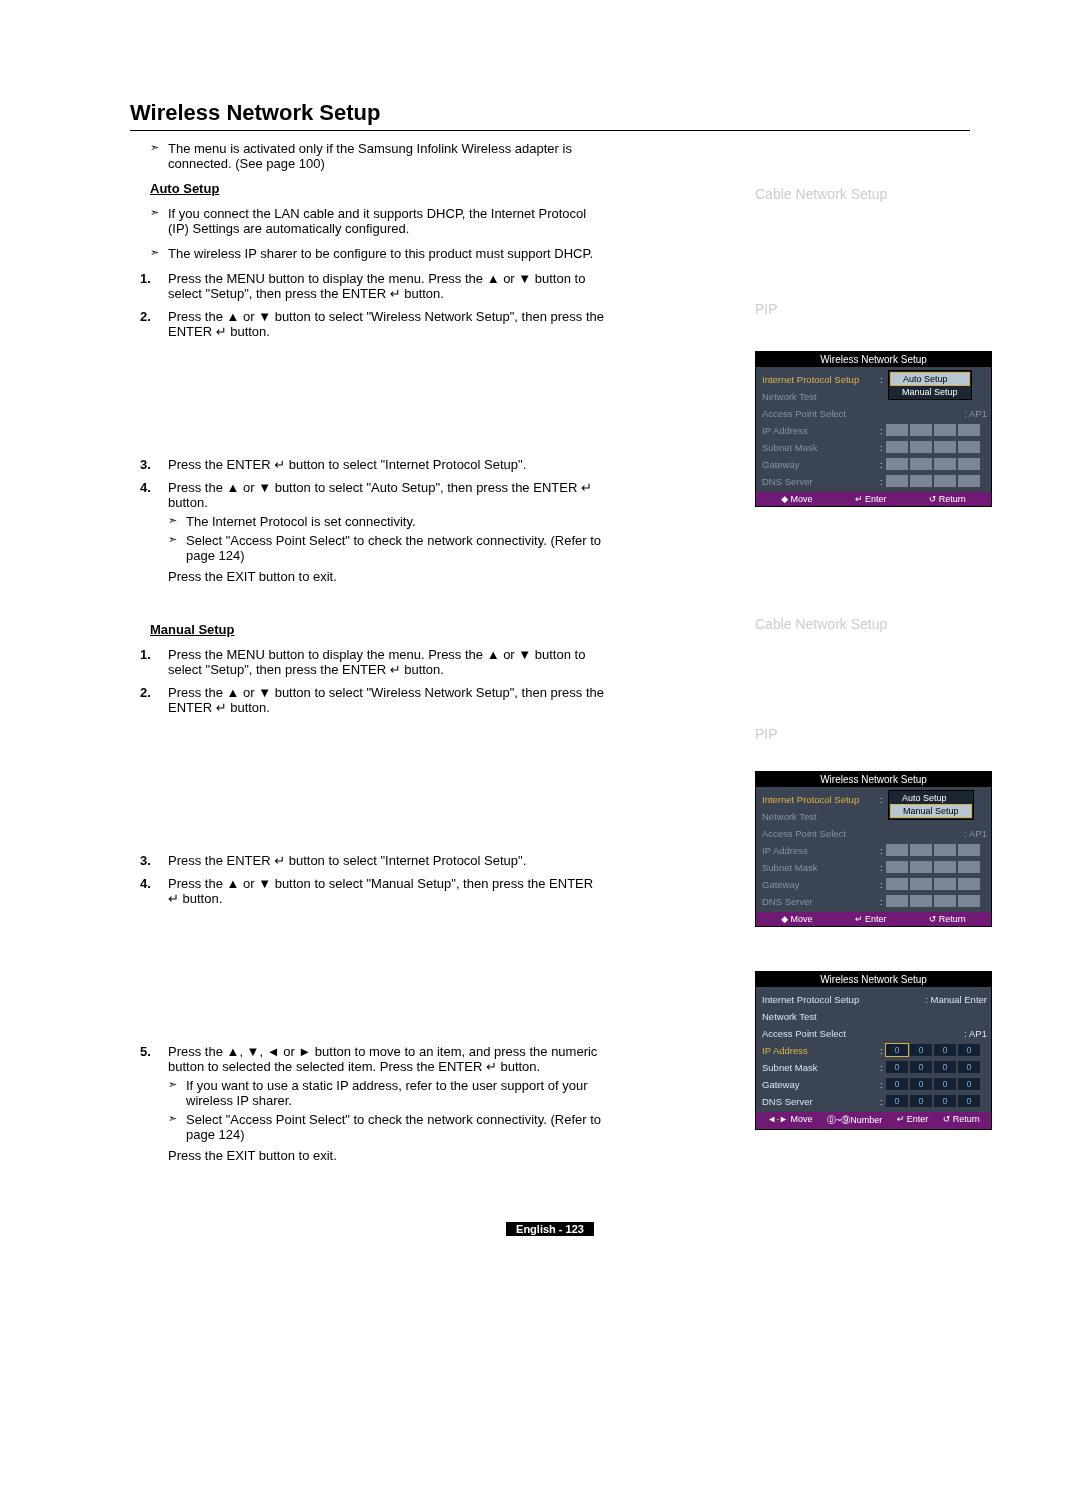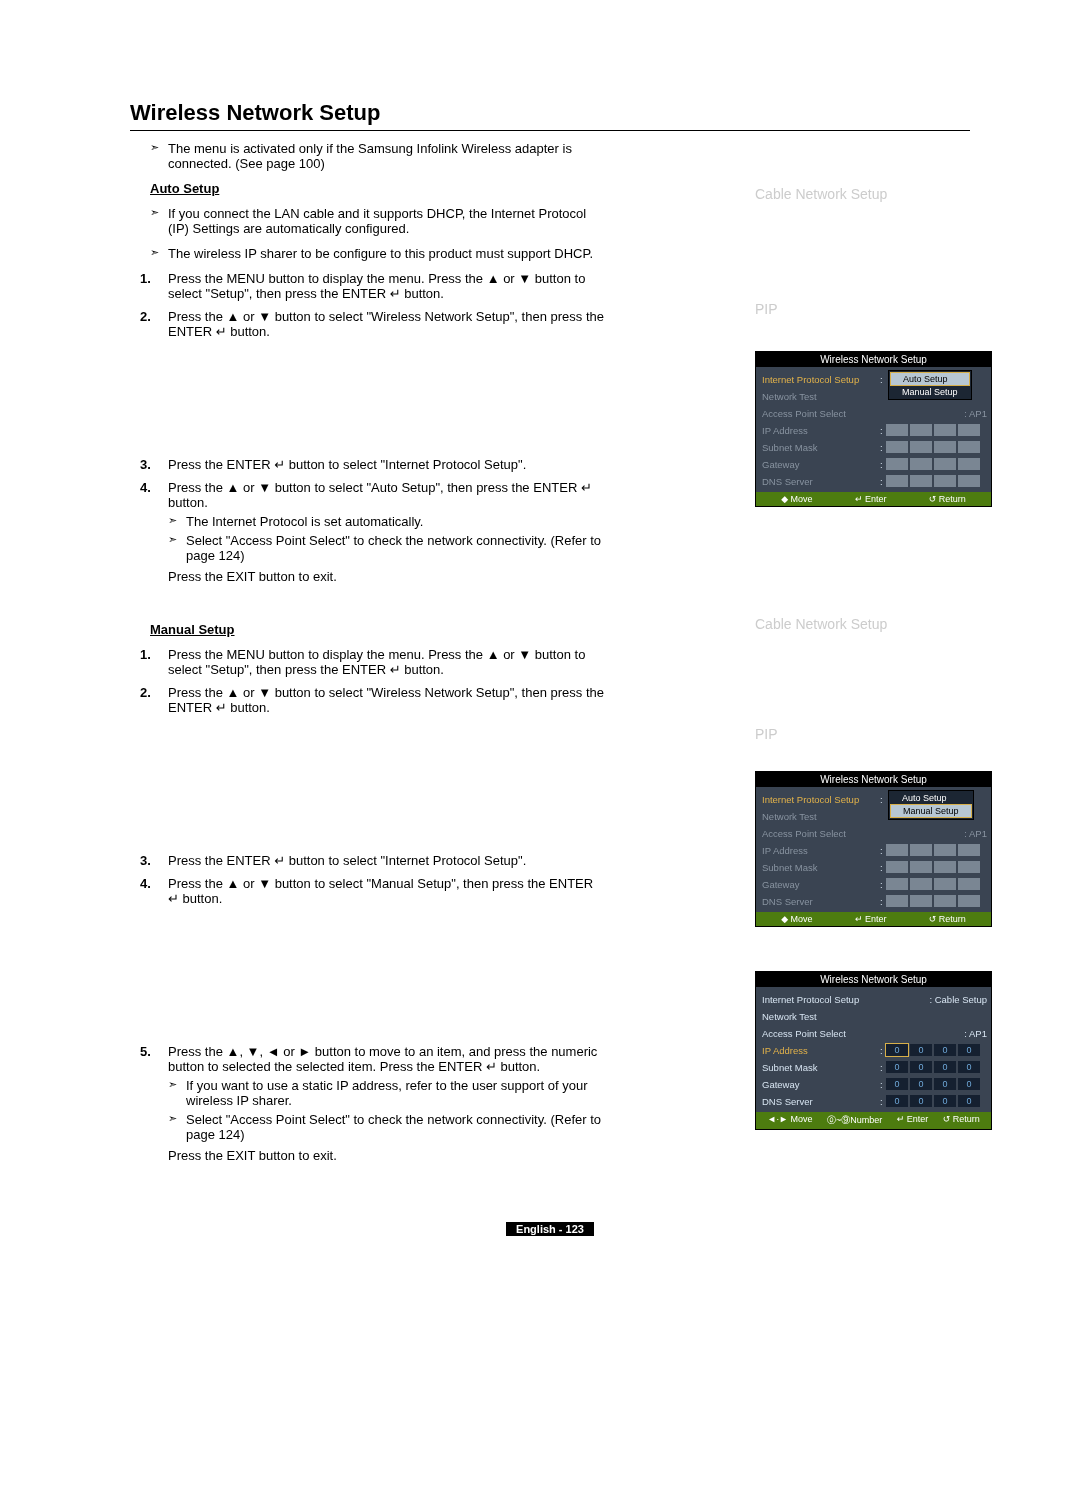--- a/index.html
+++ b/index.html
@@ -131,21 +131,21 @@
     background: #152030;
     color: #6fa8d8;
     text-align: center;
     line-height: 12px;
     font-size: 9px;
   }
   .ip-box.zero.hl {
     outline: 1px solid #d8b04a;
   }
   .osd-footer {
-    background: #4d7c0f;
+    background: #701a75;
     color: #fff;
     font-size: 9px;
     display: flex;
     justify-content: space-around;
     padding: 2px 4px;
   }
   .osd-row.hl .osd-label { color: #e2b24a; }
   .dd {
     position: absolute;
     left: 126px;
@@ -346,21 +346,21 @@
         </div>
       </div>
     </div>
 
     <div class="right-float" style="top:830px;">
       <div class="osd">
         <div class="osd-title">Wireless Network Setup</div>
         <div class="osd-body">
           <div class="osd-row">
               <div class="osd-label">Internet Protocol Setup</div>
-              <div class="osd-val">: Cable Setup</div>
+              <div class="osd-val">: Manual Enter</div>
             </div>
           <div class="osd-row">
               <div class="osd-label">Network Test</div>
             </div>
           <div class="osd-row">
               <div class="osd-label">Access Point Select</div>
               <div class="osd-val">: AP1</div>
             </div>
           <div class="osd-row hl">
               <div class="osd-label">IP Address</div>
@@ -422,21 +422,21 @@
       <ol class="steps">
         <li><span class="num">1.</span><span>Press the MENU button to display the menu. Press the ▲ or ▼ button to select "Setup", then press the ENTER ↵ button.</span></li>
         <li><span class="num">2.</span><span>Press the ▲ or ▼ button to select "Wireless Network Setup", then press the ENTER ↵ button.</span></li>
       </ol>
 
       <div style="height:100px;"></div>
 
       <ol class="steps">
         <li><span class="num">3.</span><span>Press the ENTER ↵ button to select "Internet Protocol Setup".</span></li>
         <li><span class="num">4.</span><span>Press the ▲ or ▼ button to select "Auto Setup", then press the ENTER ↵ button.</span>
-          <div class="sub-arrow" style="margin-left:0;">The Internet Protocol is set automatically.</div>
+          <div class="sub-arrow" style="margin-left:0;">The Internet Protocol is set connectivity.</div>
           <div class="sub-arrow" style="margin-left:0;">Select "Access Point Select" to check the network connectivity. (Refer to page 124)</div>
           <div style="margin-top:6px;">Press the EXIT button to exit.</div>
         </li>
       </ol>
 
       <div style="height:20px;"></div>
 
       <div class="section-head">Manual Setup</div>
       <ol class="steps">
         <li><span class="num">1.</span><span>Press the MENU button to display the menu. Press the ▲ or ▼ button to select "Setup", then press the ENTER ↵ button.</span></li>

